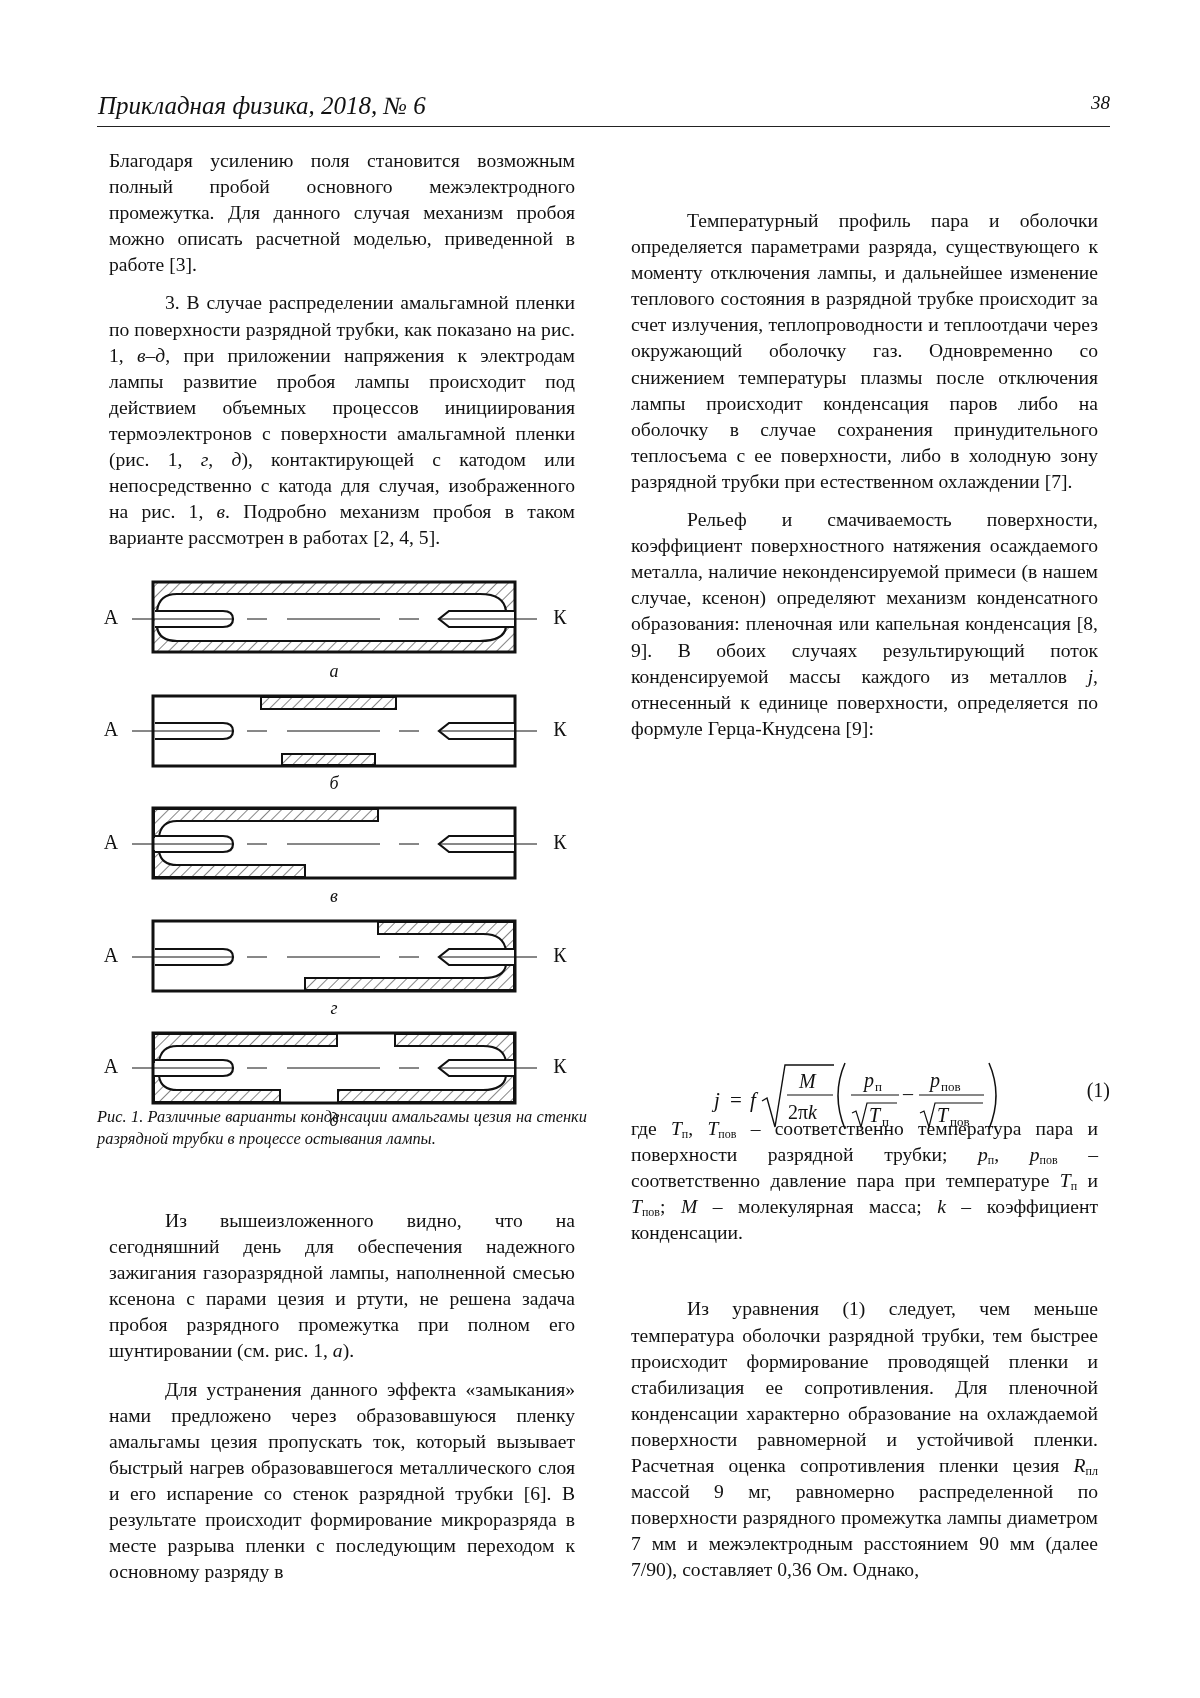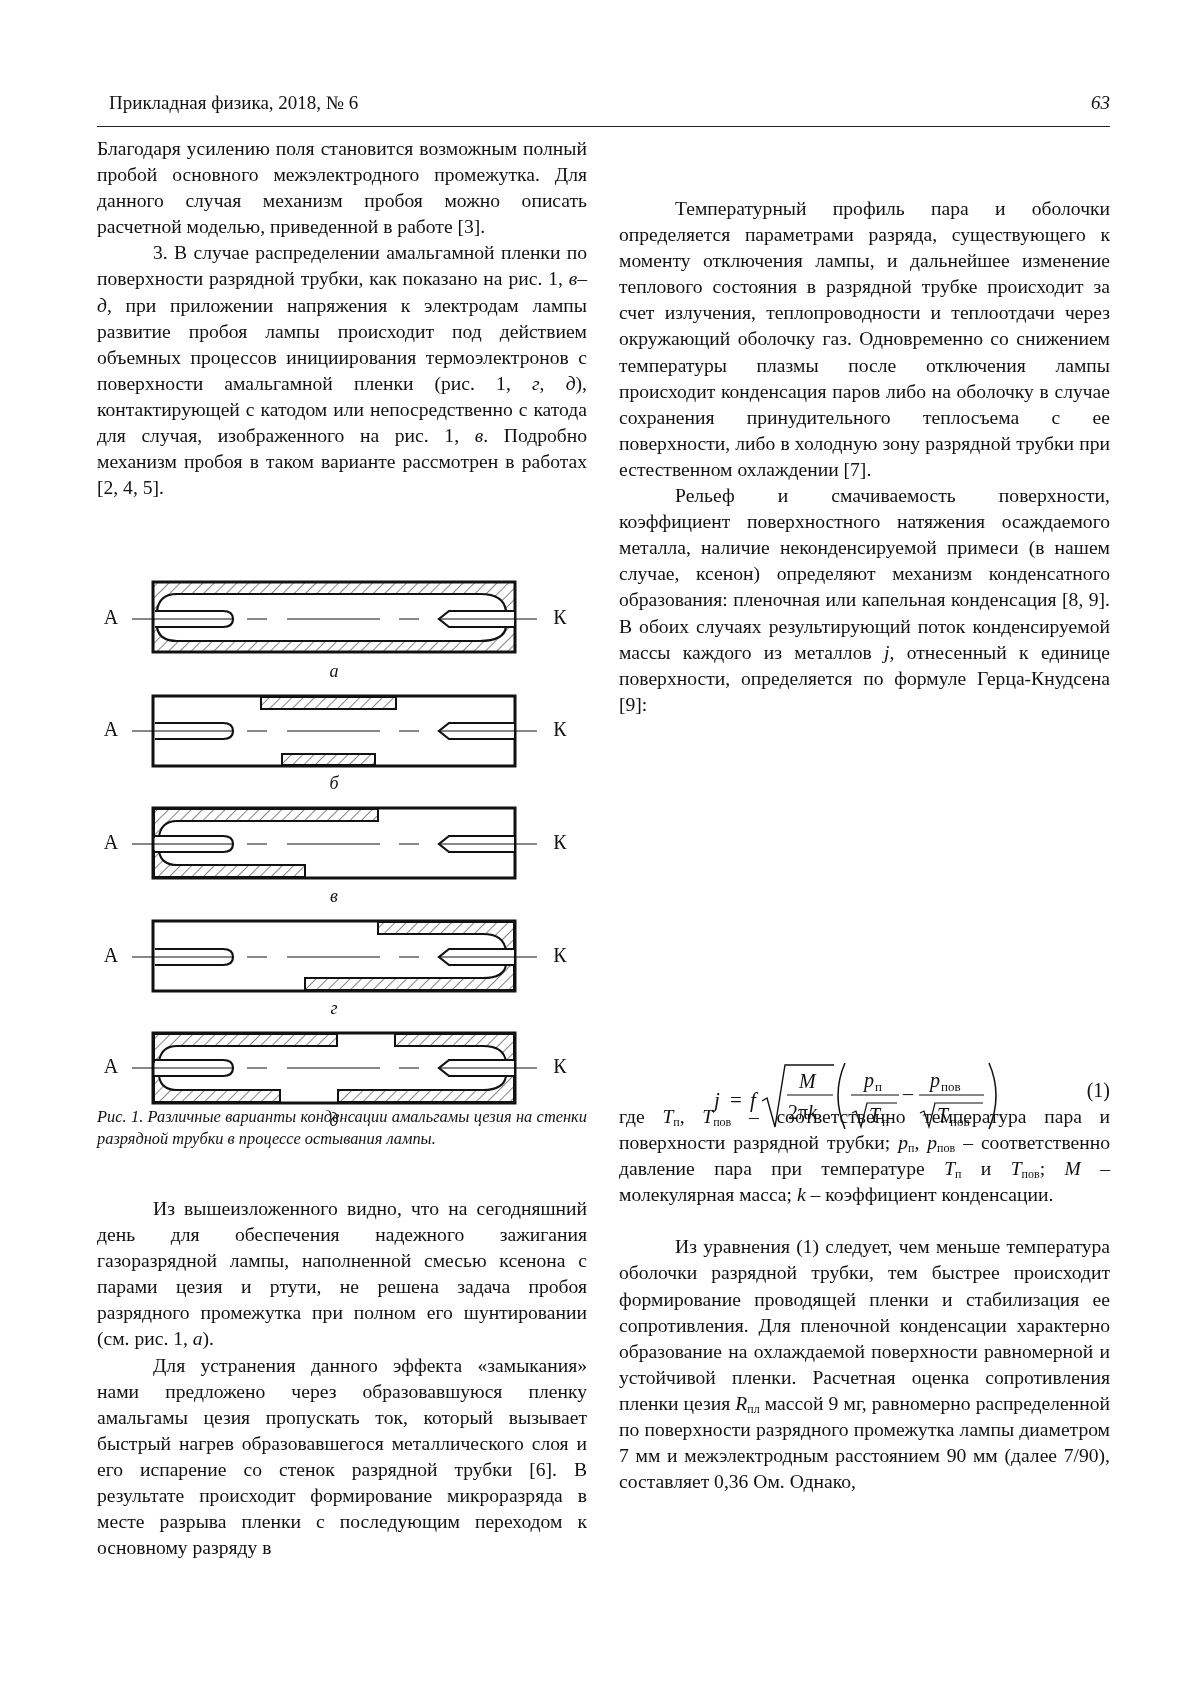--- a/index.html
+++ b/index.html
@@ -1,42 +1,42 @@
 <!DOCTYPE html>
 <html><head>
 <meta charset="utf-8">
 <style>
   html, body { margin: 0; padding: 0; background: #ffffff; }
   body { width: 1200px; height: 1698px; position: relative; overflow: hidden;
          font-family: "Liberation Serif", "DejaVu Serif", serif; color: #111; }
   .header { position: absolute; left: 97px; top: 92px; width: 1013px; height: 34px;
             border-bottom: 1.5px solid #222; }
-  .header .journal { position: absolute; left: 12px; top: 0; font-size: 19px; }
+  .header .journal { position: absolute; left: 1px; top: 0; font-style: italic; font-size: 25px; }
   .header .pageno { position: absolute; right: 0; top: 0; font-style: italic; font-size: 19px; }
   .col { position: absolute; font-size: 19.6px; line-height: 26.1px; text-align: justify; }
   .col-left { left: 97px; width: 490px; }
   .col-right { left: 619px; width: 491px; }
-  .p { margin: 0; text-indent: 0; }
+  .p { margin: 12px; text-indent: 0; }
   .p.indent { text-indent: 56px; }
   .heading { font-weight: bold; text-align: center; font-size: 19.6px; line-height: 26px; }
   i, .it { font-style: italic; }
   sub { font-size: 12px; vertical-align: -3px; line-height: 0; }
   .caption { position: absolute; left: 97px; top: 1106px; width: 490px; font-size: 16.4px;
              line-height: 22px; font-weight: normal; font-style: italic; text-align: justify; }
   .figure { position: absolute; left: 97px; top: 575px; width: 490px; height: 560px; }
   .fig-label { position: absolute; font-style: italic; font-size: 18px; width: 20px; text-align: center; }
   .formula { position: absolute; left: 619px; top: 1055px; width: 491px; height: 80px; }
   .formula .eqno { position: absolute; right: 0; top: 24px; font-size: 20px; }
 </style>
 </head>
 <body>
 
 <div class="header">
   <span class="journal">Прикладная физика, 2018, № 6</span>
-  <span class="pageno">63</span>
+  <span class="pageno">38</span>
 </div>
 
 <div class="col col-left" style="top:136px;">
   <p class="p"><span>Благодаря усилению поля становится возможным полный пробой основного межэлектродного промежутка. Для данного случая механизм пробоя можно описать расчетной моделью, приведенной в работе [3].</span></p>
   <p class="p indent"><span>3. В случае распределении амальгамной пленки по поверхности разрядной трубки, как показано на рис. 1, </span><i>в–д</i><span>, при приложении напряжения к электродам лампы развитие пробоя лампы происходит под действием объемных процессов инициирования термоэлектронов с поверхности амальгамной пленки (рис. 1, </span><i>г</i><span>, </span><i>д</i><span>), контактирующей с катодом или непосредственно с катода для случая, изображенного на рис. 1, </span><i>в</i><span>. Подробно механизм пробоя в таком варианте рассмотрен в работах [2, 4, 5].</span></p>
 </div>
 
 <div class="figure">
   <svg width="490" height="560" viewBox="0 0 490 560">
     <defs>

